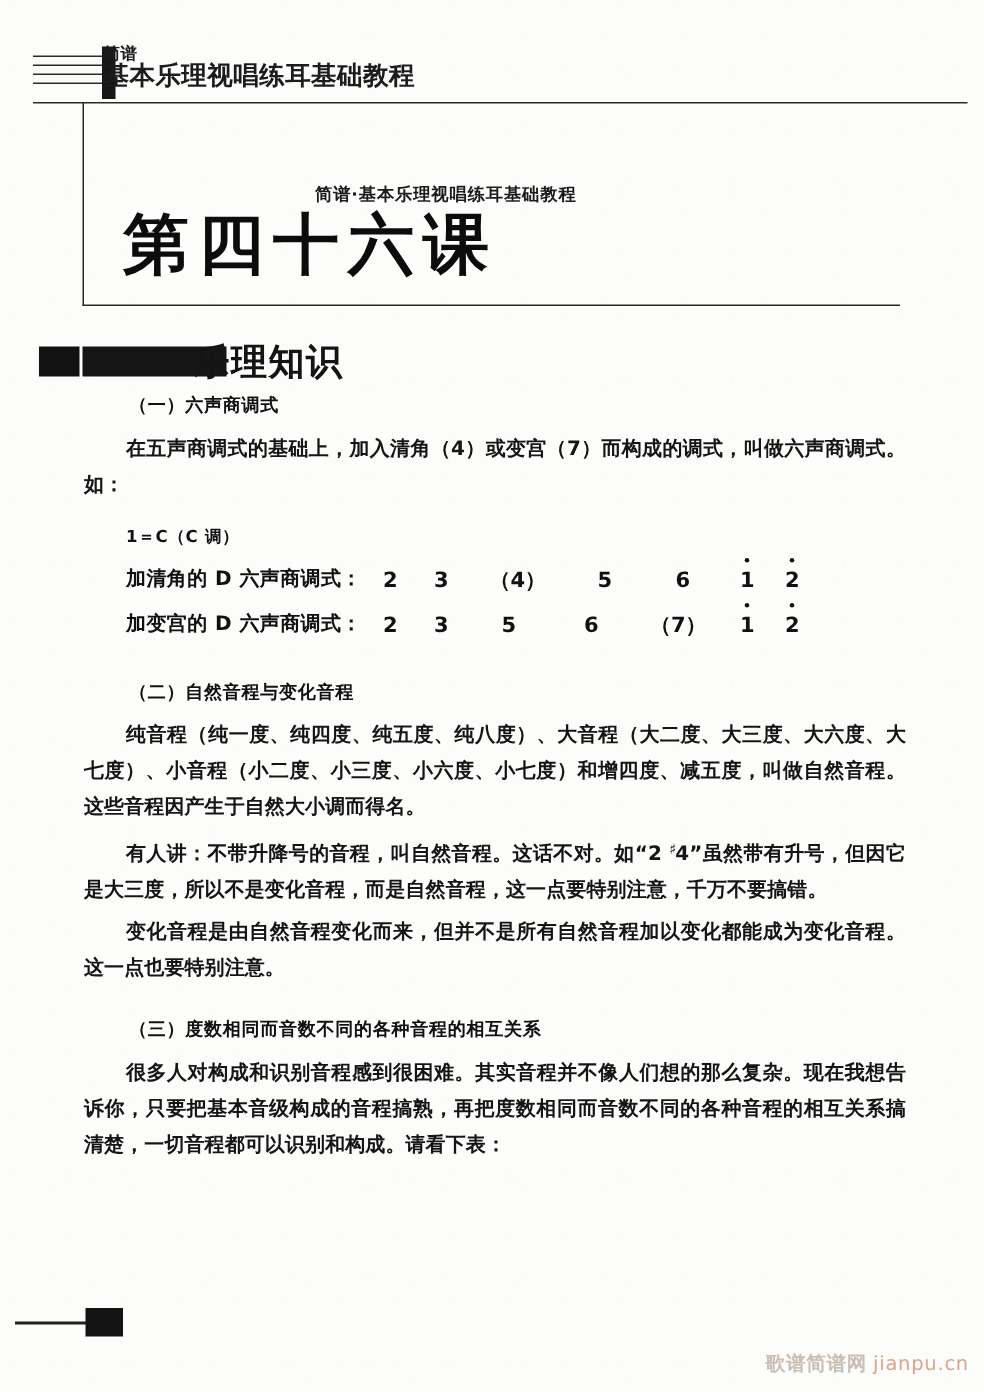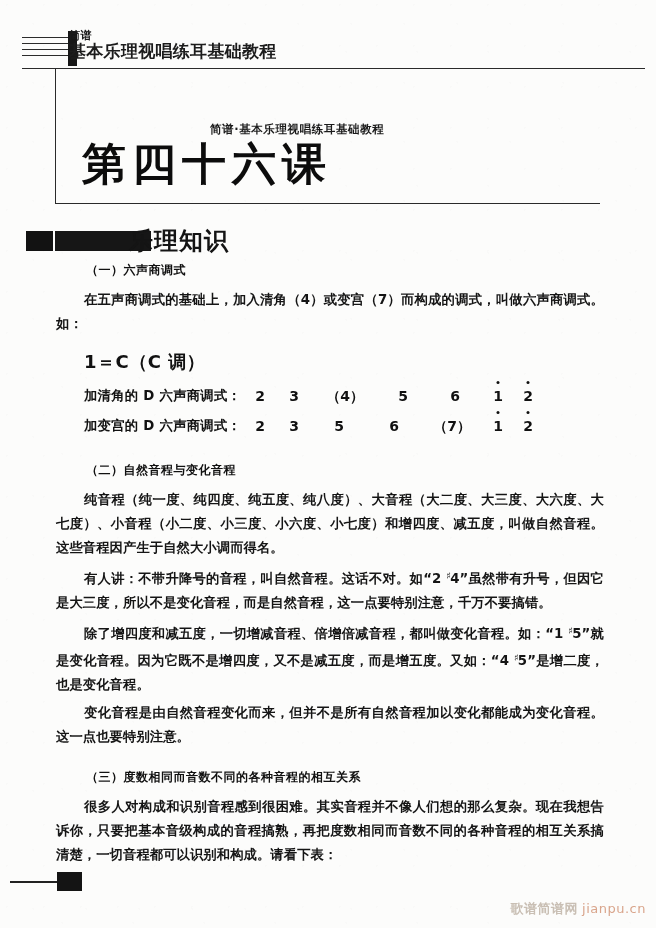--- a/index.html
+++ b/index.html
@@ -181,21 +181,21 @@
     text-align: justify;
     font-weight: bold;
   }
   .p.ind { text-indent: 28px; }
   .spacer-sm { height: 10px; }
   .spacer-md { height: 16px; }
 
   
   .keyline {
     font-family: "DejaVu Sans", sans-serif;
-    font-size: 18px;
+    font-size: 11px;
     font-weight: bold;
     color: #111;
     margin: 0 0 12px 28px;
     letter-spacing: 0.5px;
   }
   .scale-row {
     display: flex;
     margin: 0 0 10px 28px;
     font-family: "DejaVu Sans", sans-serif;
     font-weight: bold;
@@ -352,21 +352,20 @@
           </span>
       </div>
     </div>
 
     <div class="spacer-md"></div>
 
     <div>
       <div class="h3">（二）自然音程与变化音程</div>
       <p class="p ind">纯音程（纯一度、纯四度、纯五度、纯八度）、大音程（大二度、大三度、大六度、大七度）、小音程（小二度、小三度、小六度、小七度）和增四度、减五度，叫做自然音程。这些音程因产生于自然大小调而得名。</p>
       <p class="p ind">有人讲：不带升降号的音程，叫自然音程。这话不对。如“2 <span class="acc"><sup>♯</sup>4</span>”虽然带有升号，但因它是大三度，所以不是变化音程，而是自然音程，这一点要特别注意，千万不要搞错。</p>
-      <p class="p ind">除了增四度和减五度，一切增减音程、倍增倍减音程，都叫做变化音程。如：“1 <span class="acc"><sup>♯</sup>5</span>”就是变化音程。因为它既不是增四度，又不是减五度，而是增五度。又如：“4 <span class="acc"><sup>♯</sup>5</span>”是增二度，也是变化音程。</p>
       <p class="p ind">变化音程是由自然音程变化而来，但并不是所有自然音程加以变化都能成为变化音程。这一点也要特别注意。</p>
     </div>
 
     <div class="spacer-md"></div>
 
     <div>
       <div class="h3">（三）度数相同而音数不同的各种音程的相互关系</div>
       <p class="p ind">很多人对构成和识别音程感到很困难。其实音程并不像人们想的那么复杂。现在我想告诉你，只要把基本音级构成的音程搞熟，再把度数相同而音数不同的各种音程的相互关系搞清楚，一切音程都可以识别和构成。请看下表：</p>
     </div>
 

